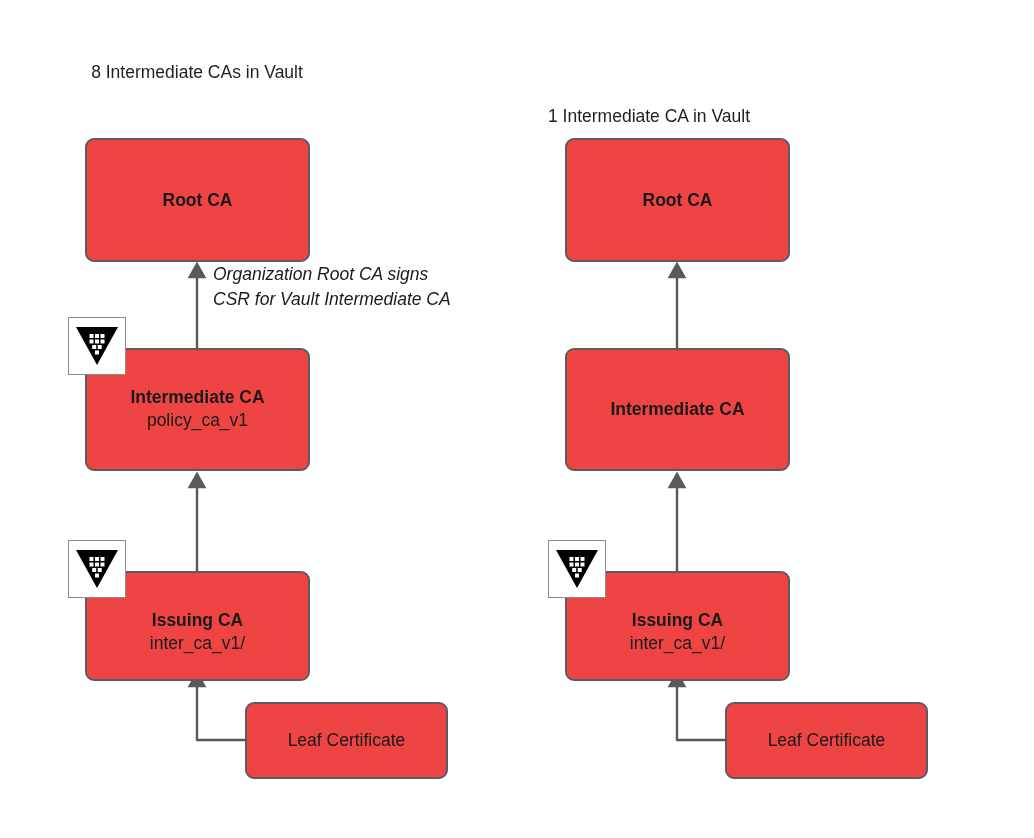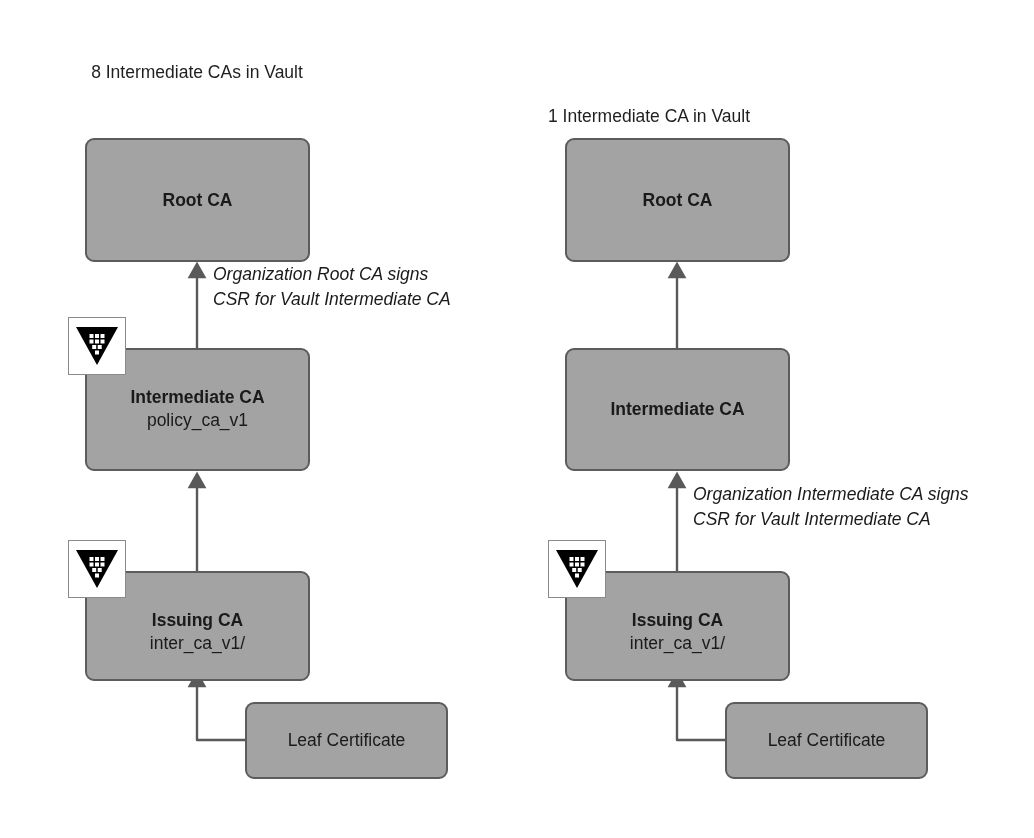--- a/index.html
+++ b/index.html
@@ -30,21 +30,21 @@
     line-height: 25px;
     color: #1f1f1f;
     font-family: "Liberation Sans", sans-serif;
   }
   #title-left  { left: 72px;  top: 60px; width: 250px; }
   #title-right { left: 524px; top: 60px; width: 250px; margin-top: 44px; }
 
   .node {
     position: absolute;
     box-sizing: border-box;
-    background: #a3a3a3;
+    background: #ef4444;
     border: 2px solid #5c5c5c;
     border-radius: 9px;
     display: flex;
     flex-direction: column;
     align-items: center;
     justify-content: center;
     text-align: center;
     z-index: 3;
   }
   .node .title {
@@ -209,15 +209,14 @@
         <rect x="23.7" y="20" width="4" height="4"></rect>
         <rect x="21.0" y="25.5" width="4" height="4"></rect>
       </g>
     </svg>
   </div>
 
   <div class="node" id="right-leaf" style="left:725px; top:702px; width:203px; height:77px;">
     <div class="sub">Leaf Certificate</div>
   </div>
 
-  <div class="annotation" id="anno-right">Organization Intermediate CA signs CSR for Vault Intermediate CA</div>
 
 </div>
 
 </body></html>

